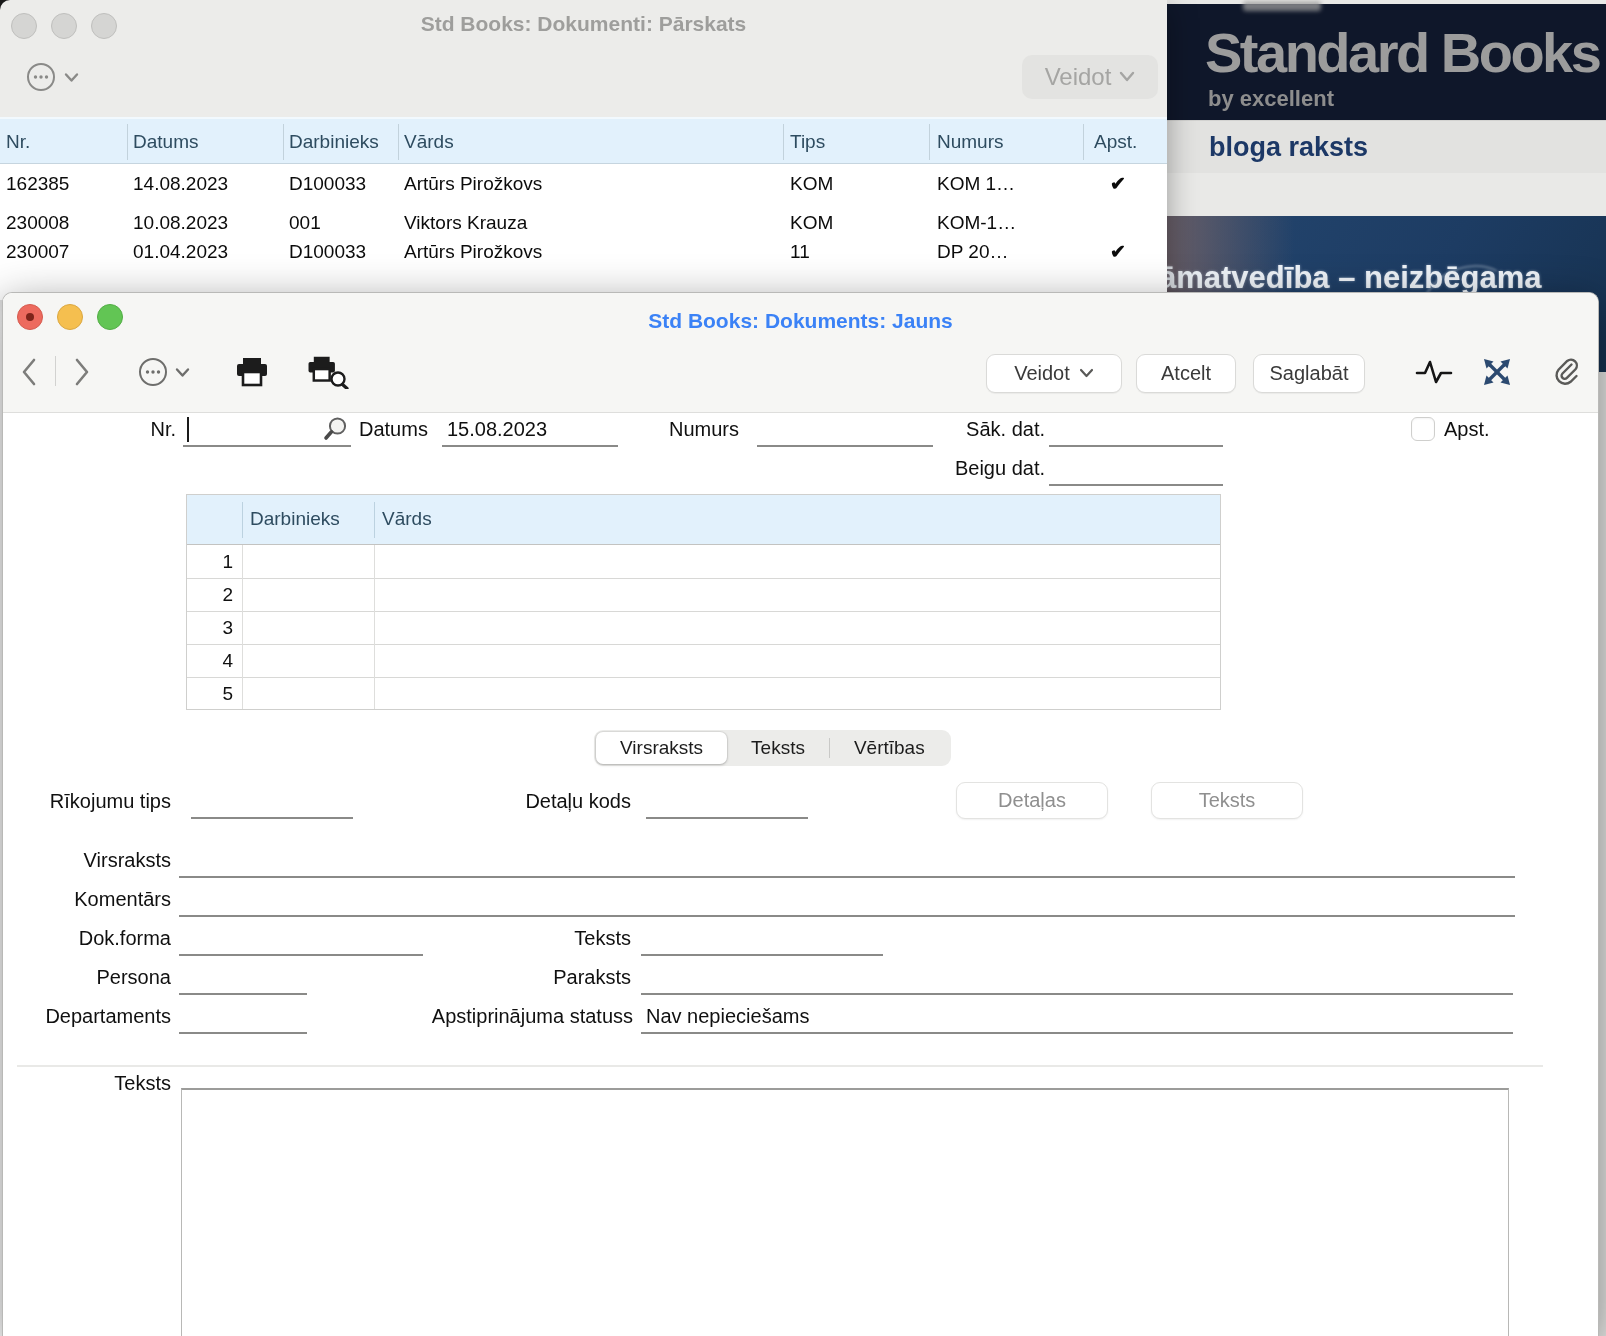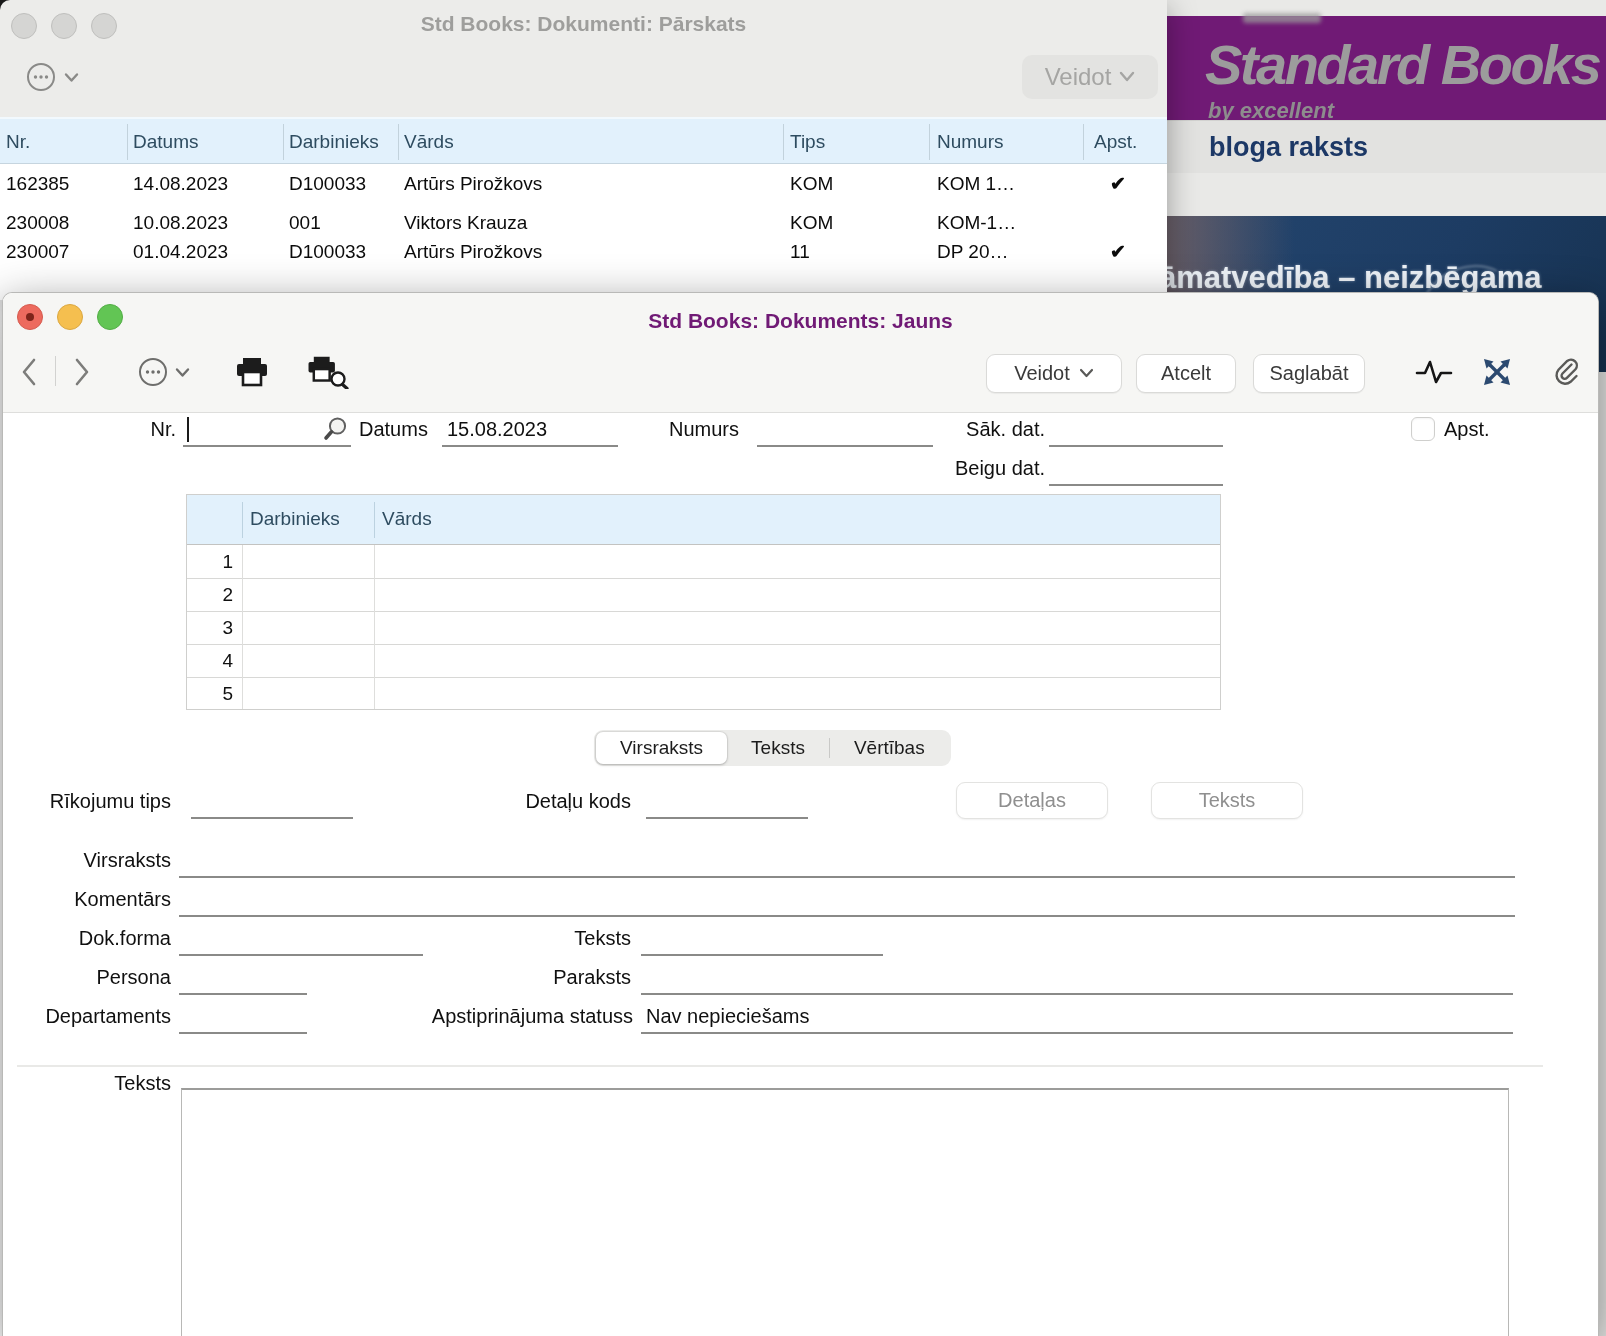--- a/index.html
+++ b/index.html
@@ -9,21 +9,21 @@
     -webkit-font-smoothing:antialiased;
   }
   
   .desk-wedge{position:absolute;left:0;top:0;width:0;height:0;z-index:0;
     border-top:16px solid #1b1b1b;border-right:16px solid transparent;}
 
   
   .webpage{position:absolute;left:1167px;top:0;width:439px;height:1336px;z-index:1;
     background:#e9e9e7;overflow:hidden;}
   .web-soft{position:absolute;inset:0;filter:blur(0.6px);}
-  .web-top{position:absolute;left:0;top:16px;width:439px;height:120px;background:#701a75;font-style:italic;}
+  .web-top{position:absolute;left:0;top:4px;width:439px;height:120px;background:#0f172a;}
   .web-fragment{position:absolute;left:76px;top:-3px;width:78px;height:10px;background:#9b9b9b;
     border-radius:3px;filter:blur(2px);opacity:.75;}
   .web-brand{position:absolute;left:38px;top:16px;font-size:56px;font-weight:800;color:#9c9c9c;
     letter-spacing:-2.5px;white-space:nowrap;}
   .web-tagline{position:absolute;left:41px;top:82px;font-size:22px;font-weight:600;color:#8d8d8d;}
   .web-nav{position:absolute;left:0;top:120px;width:439px;height:52px;background:#e2e2e0;
     border-top:1px solid #d2d2d0;}
   .web-nav-item{position:absolute;left:42px;top:11px;font-size:27px;font-weight:700;color:#1c3866;}
   .web-hero{position:absolute;left:0;top:172px;width:439px;height:200px;
     background:linear-gradient(120deg,#24466f 0%,#1d3c63 55%,#16314f 100%);overflow:hidden;margin-top:44px;}
@@ -67,21 +67,21 @@
   .h-nr{left:6px;} .h-dat{left:133px;} .h-darb{left:289px;} .h-vards{left:404px;}
   .h-tips{left:790px;} .h-num{left:937px;} .h-apst{left:1094px;}
   .s1{left:127px;} .s2{left:283px;} .s3{left:398px;} .s4{left:783px;} .s5{left:929px;} .s6{left:1083px;}
 
   
   .fg-window{position:absolute;left:2px;top:292px;width:1597px;height:1044px;z-index:3;
     background:#ffffff;border:1px solid #b9b9b7;border-bottom:none;border-radius:10px 10px 0 0;
     box-shadow:0 12px 45px rgba(0,0,0,.45);overflow:hidden;box-sizing:border-box;}
   .fg-chrome{position:absolute;left:0;top:0;width:1597px;height:120px;background:#f6f6f4;
     border-bottom:1px solid #dededc;box-sizing:border-box;}
-  .fg-window .win-title{top:16px;font-size:21px;color:#701a75;}
+  .fg-window .win-title{top:16px;font-size:21px;color:#3b82f6;}
   .fg-window .tl{width:24px;height:24px;top:11px;}
   .fgtl-red{left:14px;background:#ed6a5e;border:1px solid #d55a4e;}
   .fgtl-red .dot{position:absolute;left:8px;top:8px;width:8px;height:8px;border-radius:50%;background:#7e241a;}
   .fgtl-yellow{left:54px;background:#f5bf4f;border:1px solid #dba73f;}
   .fgtl-green{left:94px;background:#62c554;border:1px solid #51ad44;}
   .tb-icon{position:absolute;top:58px;height:42px;display:flex;align-items:center;}
   .tb-divider{position:absolute;left:52px;top:63px;width:1px;height:30px;background:#d2d2d0;}
   .fg-btn{position:absolute;top:61px;height:39px;background:#ffffff;border:1px solid #dadad8;
     border-radius:9px;font-size:20px;color:#3a3a3a;box-shadow:0 1px 1px rgba(0,0,0,.05);gap:9px;}
   .b-veidot{left:983px;width:136px;}

